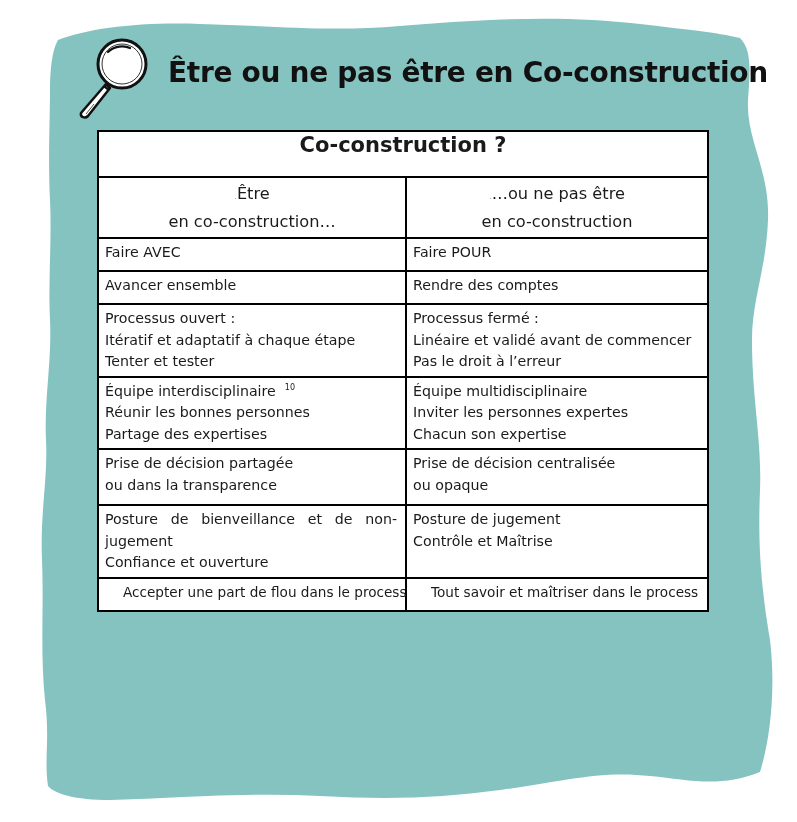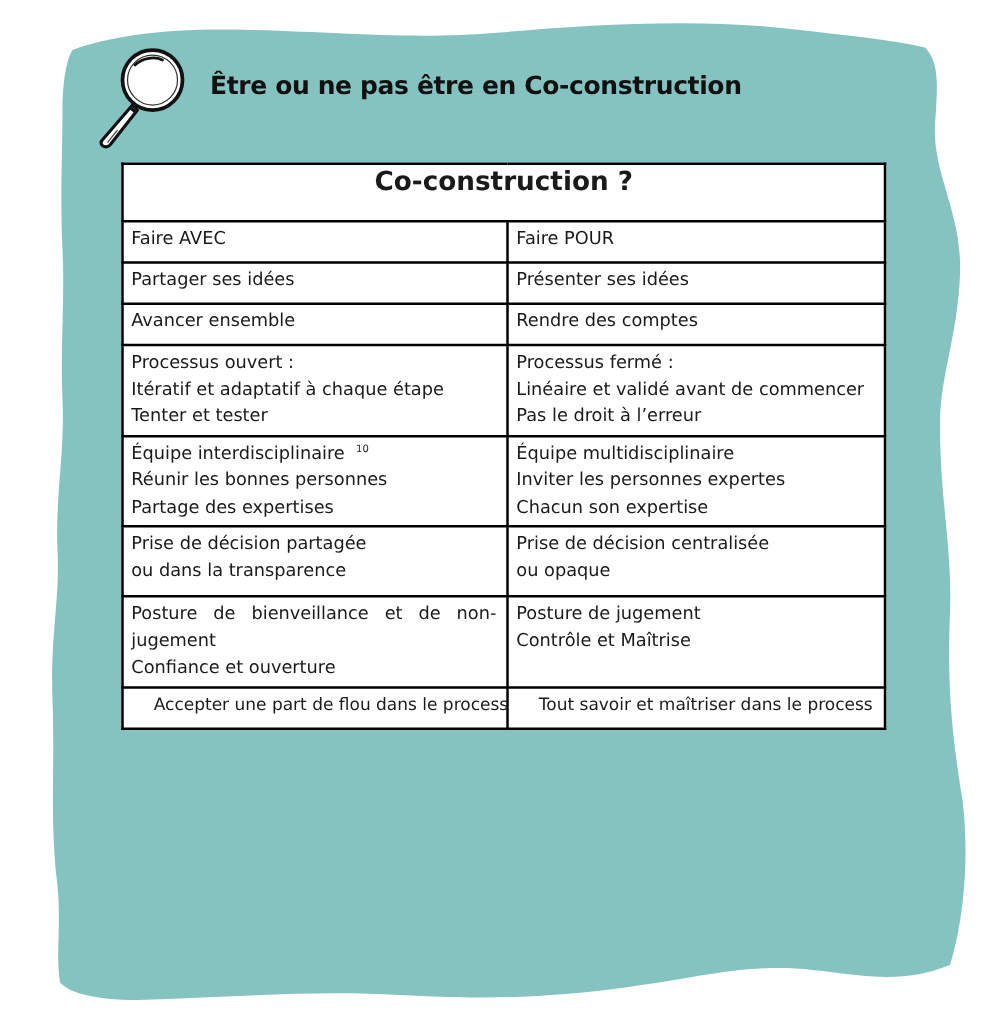--- a/index.html
+++ b/index.html
@@ -11,21 +11,21 @@
     }
     .blob {
       position: absolute; left: 0; top: 0; width: 797px; height: 822px;
     }
     .magnifier {
       position: absolute; left: 72px; top: 34px; width: 86px; height: 86px;
     }
     .title {
       position: absolute; left: 168px; top: 56px; width: 560px;
       font-family: "DejaVu Sans", sans-serif; font-weight: bold;
-      font-size: 20px; letter-spacing: -0.3px; color: #111;
+      font-size: 28px; letter-spacing: -0.3px; color: #111;
       white-space: nowrap;
     }
     table.cmp {
       position: absolute; left: 97px; top: 130px; width: 612px;
       border-collapse: collapse; background: #fff;
       font-family: "DejaVu Sans", sans-serif; font-size: 14.2px;
       line-height: 21.5px; color: #1a1a1a;
       table-layout: fixed;
     }
     table.cmp td, table.cmp th {
@@ -92,35 +92,37 @@
 
 <table class="cmp">
   <colgroup>
       <col style="width:50.5%">
       <col style="width:49.5%">
     </colgroup>
   <tbody>
       <tr>
     <th class="main" colspan="2">Co-construction ?</th>
   </tr>
+  <tr>
+    <th class="sub">
+      <span class="line"><span class="dot">.</span><span>Être</span></span>
+      <span class="line">en co-construction…</span>
+    </th>
+    <th class="sub">
+      <span class="line"><span class="dot">.</span><span>…ou ne pas être</span></span>
+      <span class="line">en co-construction</span>
+    </th>
+  </tr>
 
   <tr>
     <td class="h1">
           <span class="line">Faire AVEC</span>
         </td>
     <td class="h1">
           <span class="line">Faire POUR</span>
-        </td>
-  </tr>
-  <tr>
-    <td class="h1">
-          <span class="line">Partager ses idées</span>
-        </td>
-    <td class="h1">
-          <span class="line">Présenter ses idées</span>
         </td>
   </tr>
   <tr>
     <td class="h1">
           <span class="line">Avancer ensemble</span>
         </td>
     <td class="h1">
           <span class="line">Rendre des comptes</span>
         </td>
   </tr>

